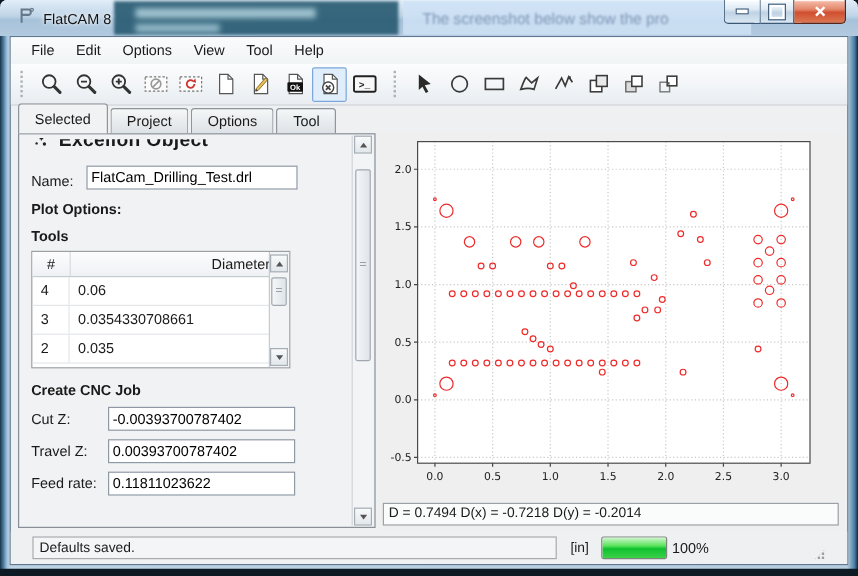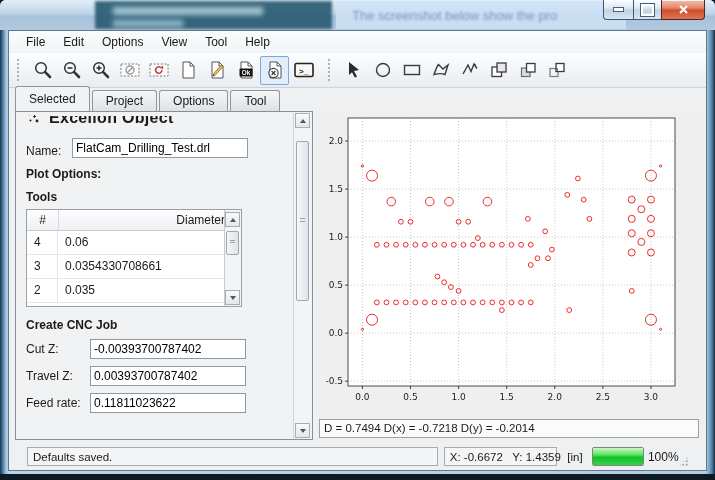--- a/index.html
+++ b/index.html
@@ -110,20 +110,29 @@
 <div class="screen">
   <div class="window">
 
     <div class="titlebar">
       <div class="bg-hint-teal">
           <div class="bar1"></div>
           <div class="bar2"></div>
         </div>
       <div class="bg-hint-light"></div>
       <div class="bg-hint-text">The screenshot below show the pro</div>
+      <div class="title-left">
+        <span>
+          <svg width="16" height="16" viewBox="0 0 16 16">
+              <path d="M4,14 L4,3 L10,3 C12.2,3 12.2,7.4 10,7.4 L4,7.4" stroke="#66798a" stroke-width="1.7" fill="none"></path>
+              <circle cx="12.6" cy="3.2" r="1.2" fill="none" stroke="#66798a" stroke-width="1"></circle>
+            </svg>
+        </span>
+        <span class="app-title">FlatCAM 8</span>
+      </div>
     </div>
     <div class="win-btns">
       <div class="wbtn min">
           <div class="glyph-min"></div>
         </div>
       <div class="wbtn max">
           <div class="glyph-max"></div>
         </div>
       <div class="wbtn close">
         <svg width="11" height="10" viewBox="0 0 11 10">
@@ -474,21 +483,20 @@
               <circle cx="273.40294117647056" cy="107.86021505376347" r="2.4" fill="none" stroke="#ee2b2b" stroke-width="1"></circle>
               <circle cx="315.7205882352941" cy="179.90322580645164" r="2.4" fill="none" stroke="#ee2b2b" stroke-width="1"></circle>
             </svg>
           <div class="plot-status">D = 0.7494  D(x) = -0.7218  D(y) = -0.2014</div>
         </div>
 
       </div>
 
       <div class="statusbar">
         <div class="sbox sb-msg">Defaults saved.</div>
-        <div class="sbox sb-coords">X: -0.6672   Y: 1.4359</div>
         <div class="sb-units">[in]</div>
         <div class="progress">
             <div class="fill"></div>
           </div>
         <div class="sb-pct">100%</div>
         <div class="resize-grip"></div>
       </div>
 
     </div>
   </div>

